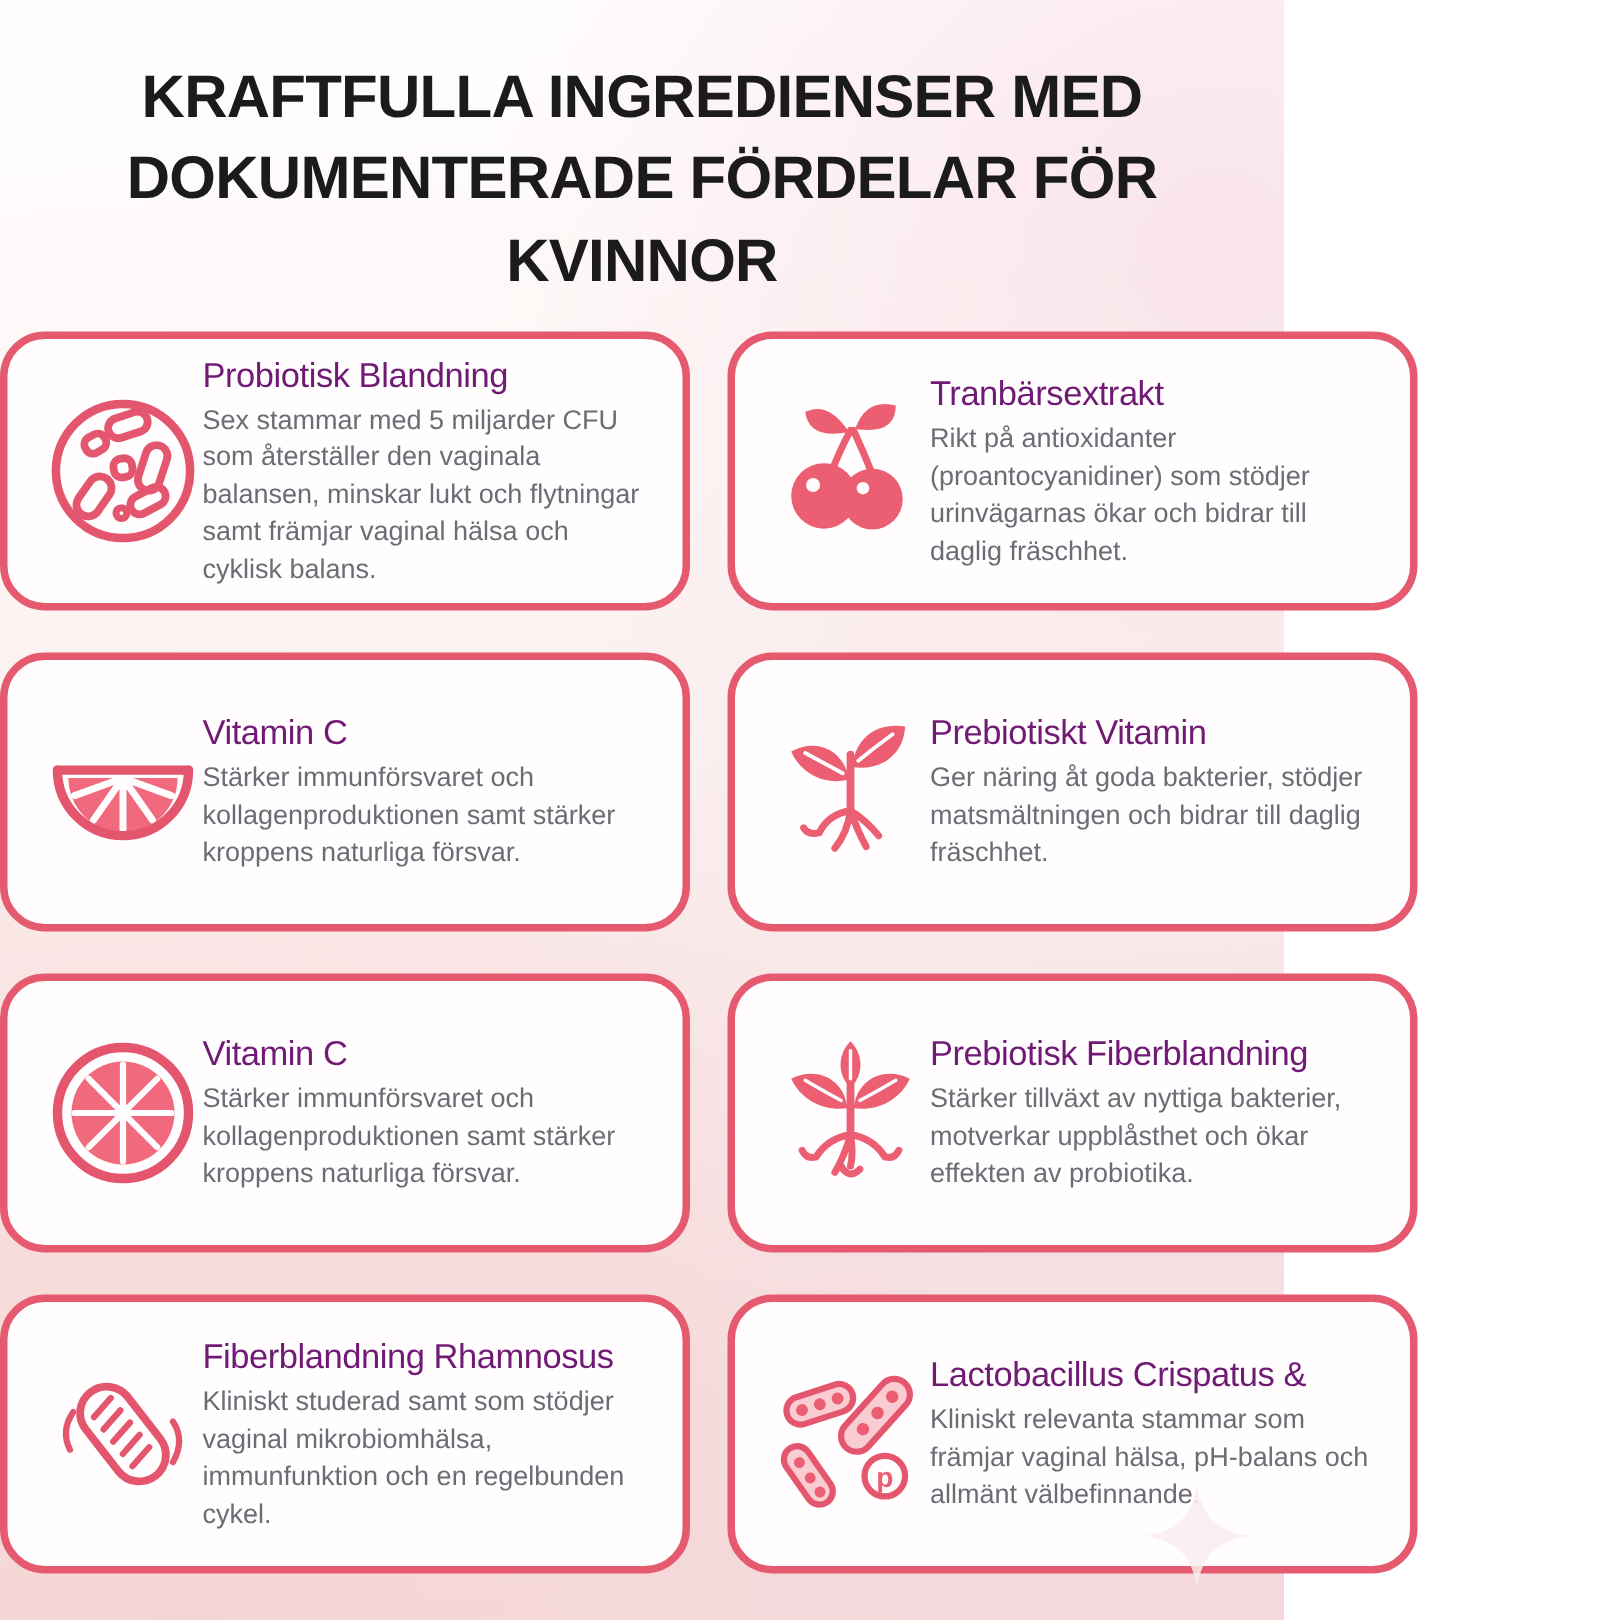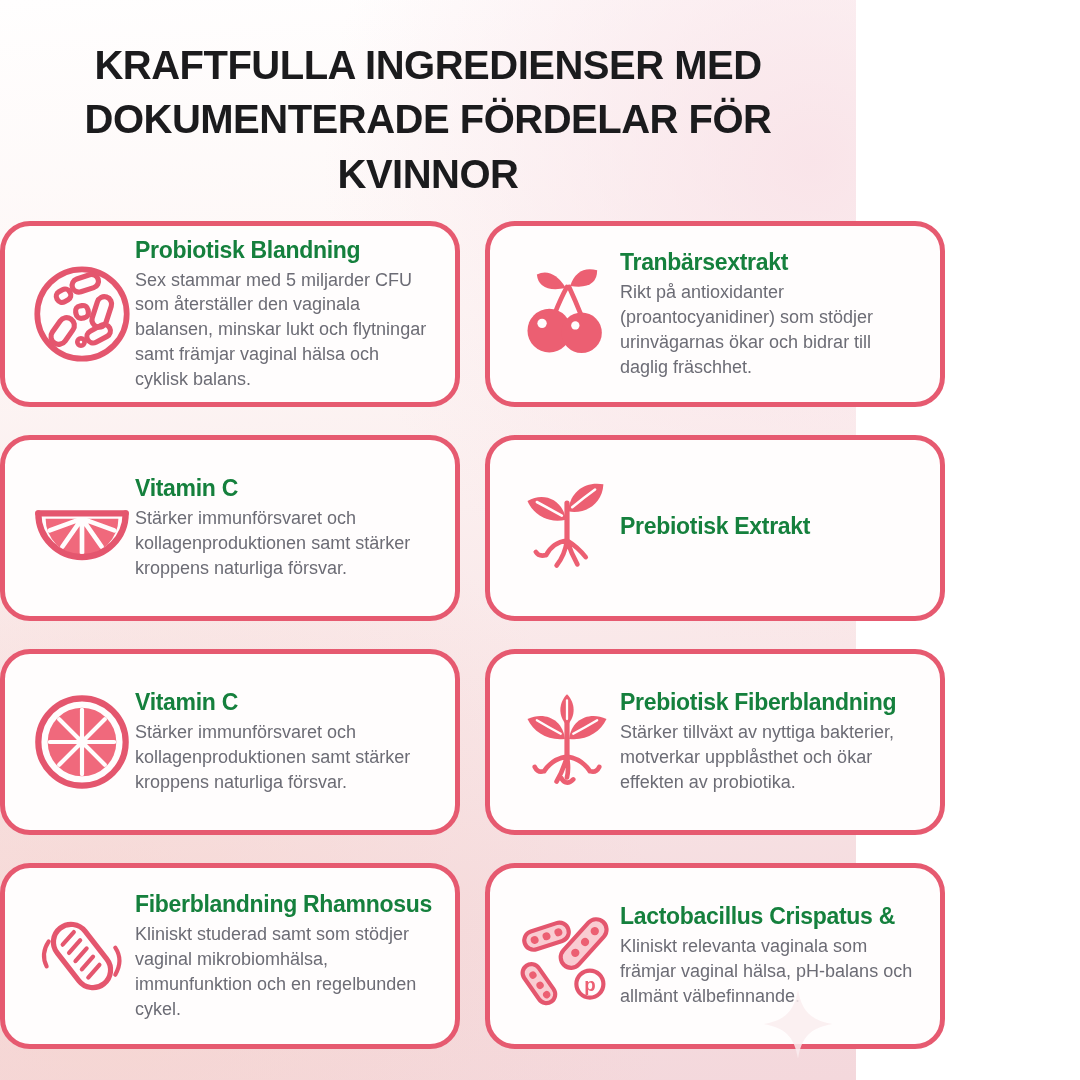--- a/index.html
+++ b/index.html
@@ -38,23 +38,23 @@
     padding:0 22px 0 23px;
   }
   .icon-wrap{
     flex:0 0 107px;height:120px;
     display:flex;align-items:center;justify-content:center;
   }
   .icon-wrap svg{width:104px;height:104px;display:block;}
   .card-text{flex:1;min-width:0;padding-right:2px;}
   .card-title{
     margin:0 0 4px 0;
-    font-size:23px;font-weight:700;letter-spacing:-0.3px;
+    font-size:23px;font-weight:400;letter-spacing:-0.3px;
     white-space:nowrap;
-    color:#15803d;
+    color:#701a75;
   }
   .card-desc{
     margin:0;
     font-size:18px;line-height:1.38;
     color:#6c6c75;
   }
   .sparkle{
     position:absolute;right:22px;bottom:20px;width:72px;height:72px;
     opacity:0.85;
   }
@@ -126,21 +126,22 @@
         <svg viewBox="0 0 100 100">
           <path d="M50 26 Q50 45 50 62" fill="none" stroke="#ec5f72" stroke-width="5" stroke-linecap="round"></path>
           <path d="M49 42 C33 46 18 38 12 24 C28 15 46 23 49 42 Z" fill="#ec5f72"></path>
           <path d="M45 38 Q32 31 21 25" fill="none" stroke="#fffdfd" stroke-width="2.5" stroke-linecap="round"></path>
           <path d="M51 34 C53 15 67 5 85 8 C84 27 68 37 51 34 Z" fill="#ec5f72"></path>
           <path d="M55 30 Q66 21 77 13" fill="none" stroke="#fffdfd" stroke-width="2.5" stroke-linecap="round"></path>
           <path d="M50 62 Q36 64 30 76 M30 76 Q23 78 20 73 M50 62 Q48 76 40 86 M50 62 Q60 68 68 78 M50 62 Q54 74 60 85" fill="none" stroke="#ec5f72" stroke-width="4.5" stroke-linecap="round"></path>
         </svg>
       </div>
       <div class="card-text">
-        <h2 class="card-title">Prebiotisk Extrakt</h2>
+        <h2 class="card-title">Prebiotiskt Vitamin</h2>
+        <p class="card-desc">Ger näring åt goda bakterier, stödjer matsmältningen och bidrar till daglig fräschhet.</p>
       </div>
     </div>
 
     <div class="card">
       <div class="icon-wrap">
         <svg viewBox="0 0 100 100">
           <circle cx="50" cy="50" r="42" fill="none" stroke="#e4566e" stroke-width="6"></circle>
           <circle cx="50" cy="50" r="33" fill="#f0697c"></circle>
           <path d="M50 50 L81 50 M50 50 L71.9 71.9 M50 50 L50 81 M50 50 L28.1 71.9 M50 50 L19 50 M50 50 L28.1 28.1 M50 50 L50 19 M50 50 L71.9 28.1" stroke="#fffdfd" stroke-width="4" stroke-linecap="round"></path>
           <circle cx="50" cy="50" r="5.5" fill="#fffdfd"></circle>
@@ -208,21 +209,21 @@
             <circle cx="22.5" cy="67" r="3.5" fill="#ec5f72"></circle>
             <circle cx="22.5" cy="79" r="3.5" fill="#ec5f72"></circle>
             <circle cx="22.5" cy="90" r="3.5" fill="#ec5f72"></circle>
           </g>
           <circle cx="72" cy="77" r="13" fill="#fffdfd" stroke="#e4566e" stroke-width="4"></circle>
           <text x="72" y="84" text-anchor="middle" font-size="18" font-weight="bold" fill="#ec5f72">p</text>
         </svg>
       </div>
       <div class="card-text">
         <h2 class="card-title">Lactobacillus Crispatus &amp;</h2>
-        <p class="card-desc">Kliniskt relevanta vaginala som främjar vaginal hälsa, pH-balans och allmänt välbefinnande.</p>
+        <p class="card-desc">Kliniskt relevanta stammar som främjar vaginal hälsa, pH-balans och allmänt välbefinnande.</p>
       </div>
     </div>
 
   </div>
 
   <div class="sparkle">
     <svg viewBox="0 0 100 100">
       <path d="M50 2 C55 32 68 45 98 50 C68 55 55 68 50 98 C45 68 32 55 2 50 C32 45 45 32 50 2 Z" fill="#fbeef0"></path>
     </svg>
   </div>

